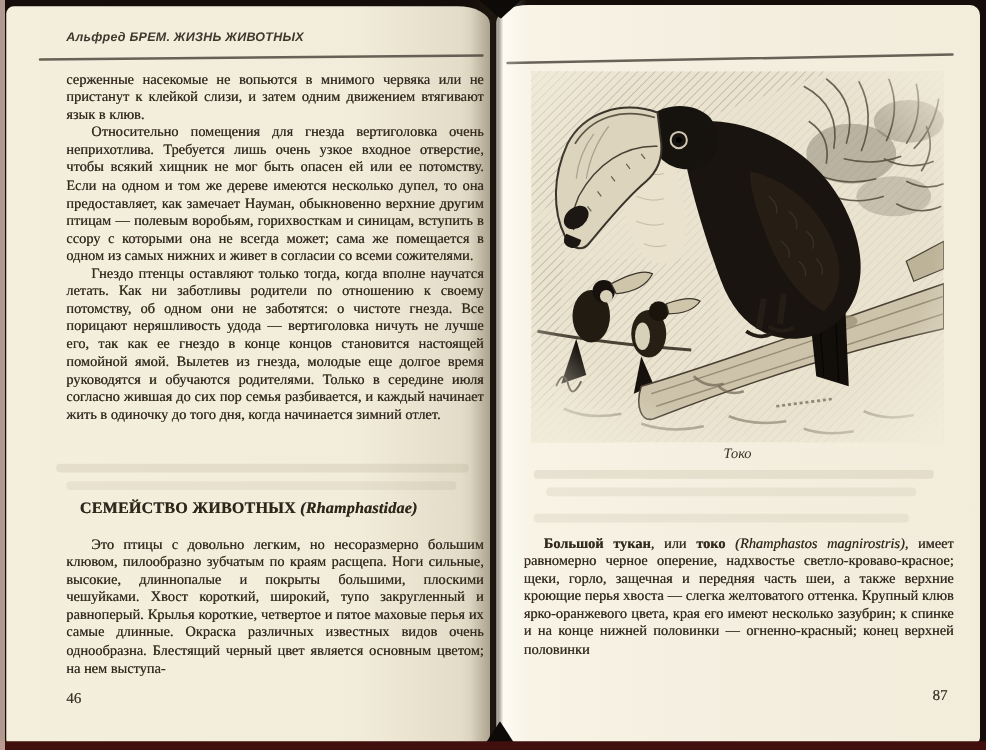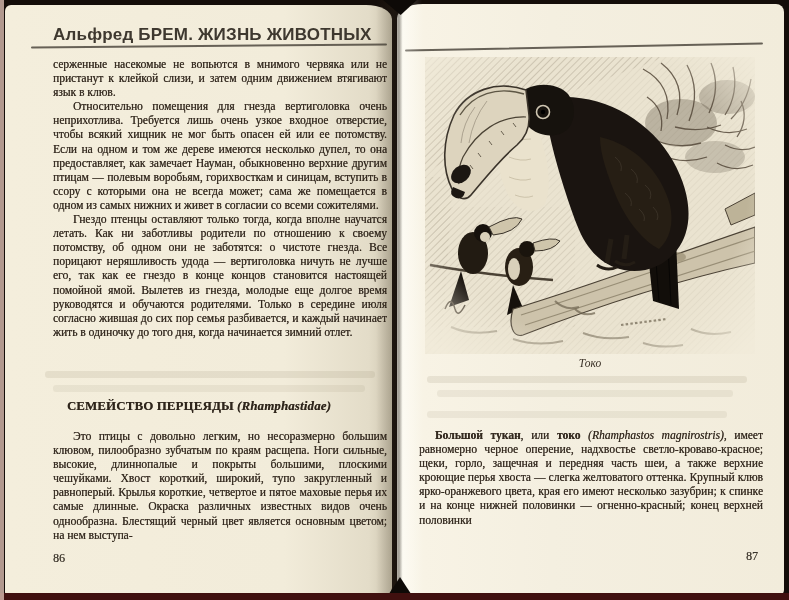--- a/index.html
+++ b/index.html
@@ -25,21 +25,21 @@
     position:absolute; left:376px; top:0; width:46px; height:600px; pointer-events:none;
     background:linear-gradient(90deg, rgba(60,50,35,0) 0%, rgba(60,50,35,.25) 38%,
       rgba(35,28,20,.42) 50%, rgba(255,255,250,.28) 58%, rgba(60,50,35,0) 100%);
   }
   .gutter-top { position:absolute; left:383px; top:0; width:34px; height:15px; background:#0e0a07;
     clip-path:polygon(0 0,100% 0,52% 100%); }
   .gutter-bottom { position:absolute; left:385px; top:577px; width:30px; height:23px; background:#0e0a07;
     clip-path:polygon(50% 0,100% 100%,0 100%); }
 
   .running-header { position:absolute; font-family:"Liberation Sans", sans-serif;
-    font-weight:bold; font-size:17px; color:#3e382f; letter-spacing:.2px; white-space:nowrap; }
+    font-weight:bold; font-size:10px; color:#3e382f; letter-spacing:.2px; white-space:nowrap;font-style:italic; }
   .header-rule { position:absolute; height:2px; background:#4e483e; opacity:.85; border-radius:2px; }
 
   .body-text { position:absolute; font-size:11.5px; line-height:14.1px; color:#33291f;
     text-align:justify; text-shadow:.25px 0 rgba(45,35,25,.75); overflow:hidden; }
   .body-text p { text-indent:20px; }
   .body-text p.no-indent { text-indent:0; }
 
   .section-heading { position:absolute; text-align:center; font-size:12.8px; font-weight:bold;
     color:#2e251b; letter-spacing:.2px; text-shadow:.25px 0 rgba(45,35,25,.75); }
   .section-heading i { font-style:italic;margin-top:37px; }
@@ -66,28 +66,28 @@
     <div class="body-text" style="left:48px; top:52px; width:334px; height:310px;">
       <p class="no-indent">серженные насекомые не вопьются в мнимого червяка или не пристанут к клейкой слизи, и затем одним движением втягивают язык в клюв.</p>
       <p>Относительно помещения для гнезда вертиголовка очень неприхотлива. Требуется лишь очень узкое входное отверстие, чтобы всякий хищник не мог быть опасен ей или ее потомству. Если на одном и том же дереве имеются несколько дупел, то она предоставляет, как замечает Науман, обыкновенно верхние другим птицам — полевым воробьям, горихвосткам и синицам, вступить в ссору с которыми она не всегда может; сама же помещается в одном из самых нижних и живет в согласии со всеми сожителями.</p>
       <p>Гнездо птенцы оставляют только тогда, когда вполне научатся летать. Как ни заботливы родители по отношению к своему потомству, об одном они не заботятся: о чистоте гнезда. Все порицают неряшливость удода — вертиголовка ничуть не лучше его, так как ее гнездо в конце концов становится настоящей помойной ямой. Вылетев из гнезда, молодые еще долгое время руководятся и обучаются родителями. Только в середине июля согласно жившая до сих пор семья разбивается, и каждый начинает жить в одиночку до того дня, когда начинается зимний отлет.</p>
     </div>
 
     <div class="ghost" style="left:40px; top:366px; width:330px;"></div>
     <div class="ghost" style="left:48px; top:380px; width:312px; opacity:.12;"></div>
 
     <div class="section-heading" style="left:14px; top:394px; width:360px;">
-      <span>СЕМЕЙСТВО ПЕРЦЕЯДЫ </span><i>(Rhamphastidae)</i>
+      <span>СЕМЕЙСТВО ЖИВОТНЫХ </span><i>(Rhamphastidae)</i>
     </div>
 
     <div class="body-text" style="left:48px; top:424px; width:334px; height:118px;">
       <p>Это птицы с довольно легким, но несоразмерно большим клювом, пилообразно зубчатым по краям расщепа. Ноги сильные, высокие, длиннопалые и покрыты большими, плоскими чешуйками. Хвост короткий, широкий, тупо закругленный и равноперый. Крылья короткие, четвертое и пятое маховые перья их самые длинные. Окраска различных известных видов очень однообразна. Блестящий черный цвет является основным цветом; на нем выступа-</p>
     </div>
 
-    <div class="page-number" style="left:48px; top:546px;">86</div>
+    <div class="page-number" style="left:48px; top:546px;">46</div>
   </div>
 
   <div class="page page-right">
     <div class="header-rule" style="left:8px; top:42px; width:358px; transform:rotate(-1.1deg);"></div>
 
     <svg class="illustration" style="left:28px; top:53px;" width="330" height="297" viewBox="0 0 330 297" role="img">
       <defs>
         <pattern id="hatch" width="5" height="5" patternUnits="userSpaceOnUse" patternTransform="rotate(45)">
           <line x1="0" y1="0" x2="0" y2="5" stroke="#857b66" stroke-width="1.1"></line>
         </pattern>

